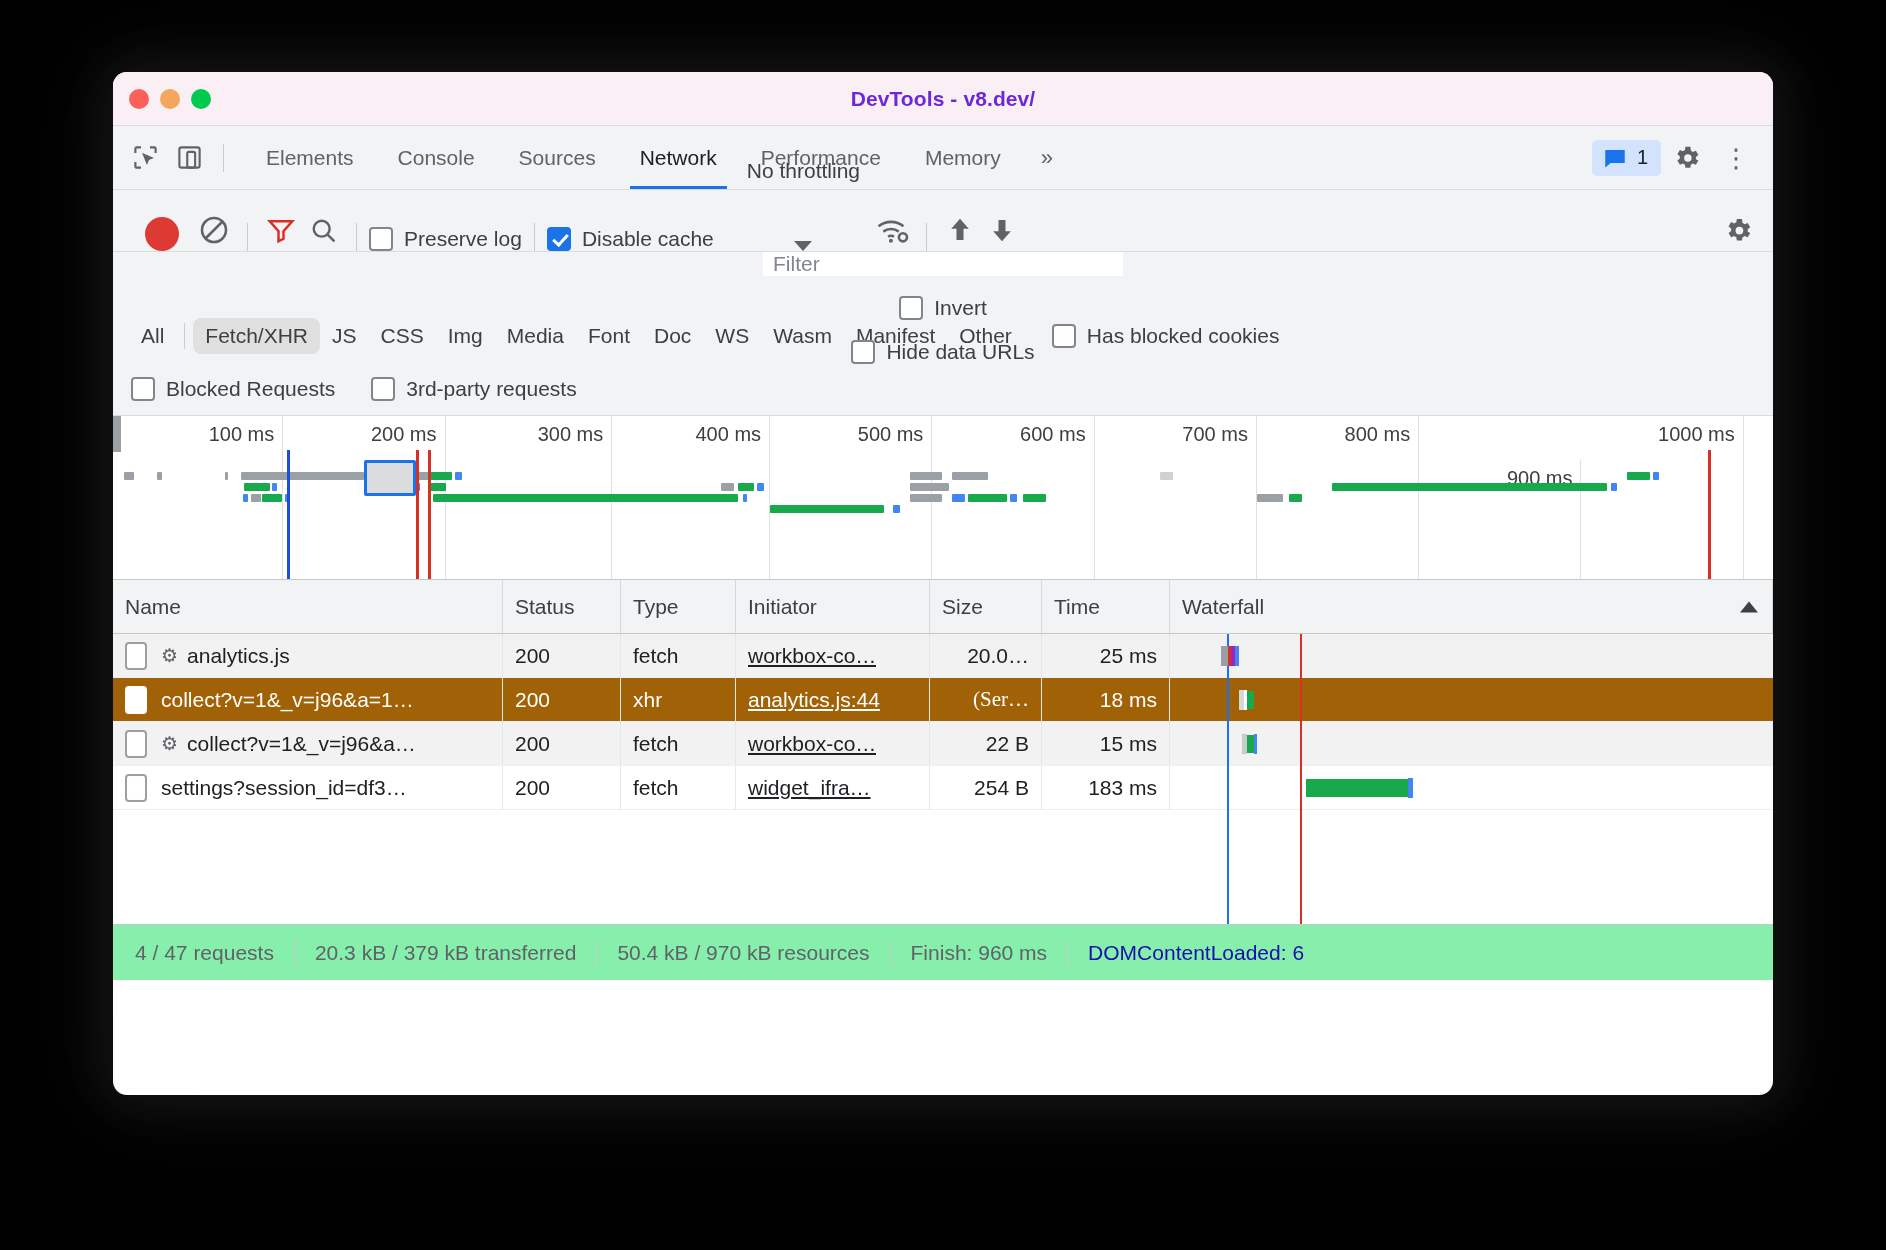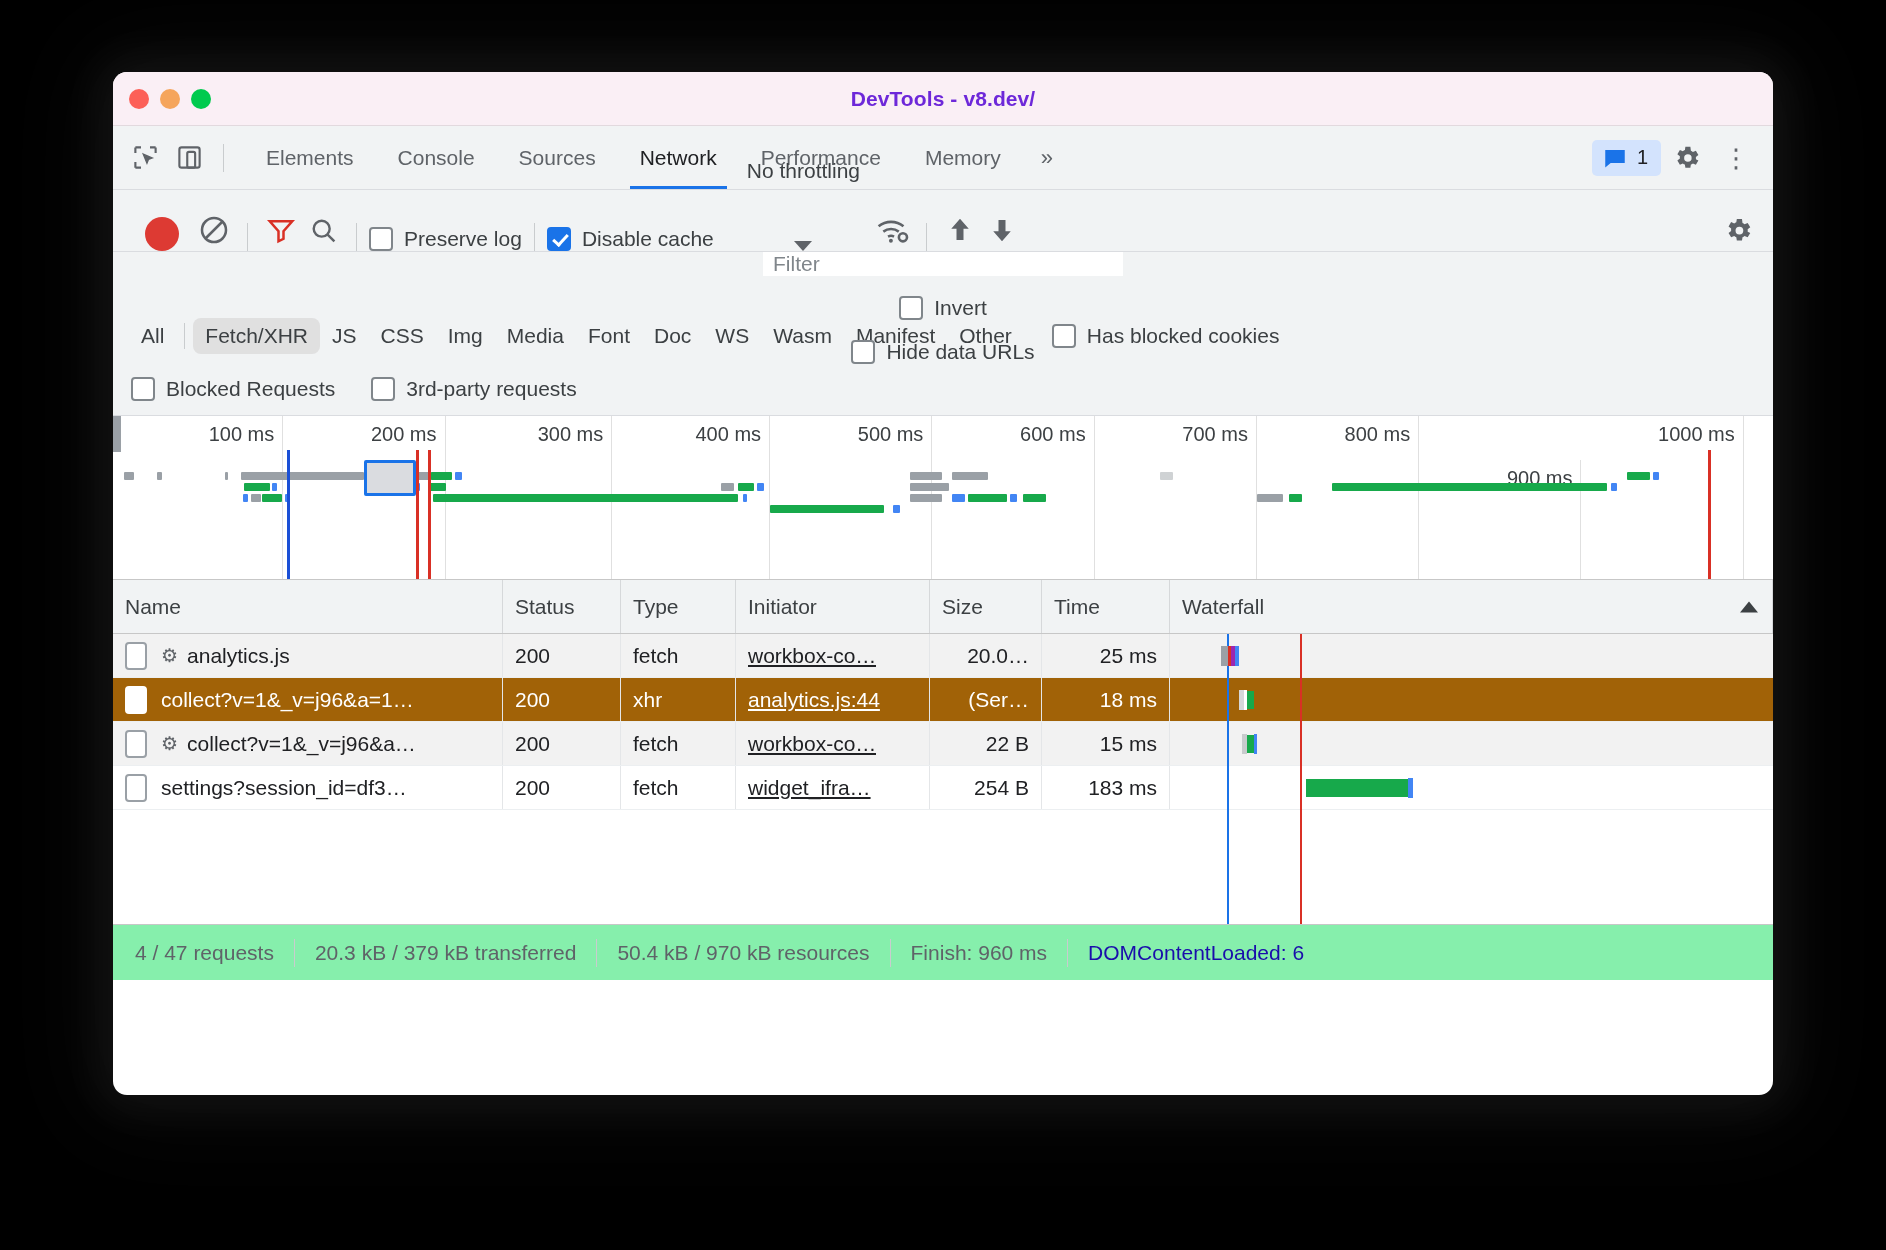--- a/index.html
+++ b/index.html
@@ -577,21 +577,21 @@
               </div>
               <div class="td" style="width: 118px;">
                 <span>200</span>
               </div>
               <div class="td" style="width: 115px;">
                 <span>xhr</span>
               </div>
               <div class="td" style="width: 194px;">
                 <span class="initlink">analytics.js:44</span>
               </div>
-              <div class="td num" style="width: 112px;">
+              <div class="td num" style="width: 112px; font-family: Liberation Serif, serif;">
                 <span>(Ser…</span>
               </div>
               <div class="td num" style="width: 128px;">
                 <span>18 ms</span>
               </div>
               <div class="td wfcell">
                 <div class="wbar" style="left: 11.5%; width: 0.7%; height: 20px; background: rgb(213, 215, 217);"></div>
                 <div class="wbar" style="left: 12.2%; width: 0.5%; height: 20px; background: rgb(255, 255, 255);"></div>
                 <div class="wbar" style="left: 12.7%; width: 1.2%; height: 18px; background: rgb(23, 169, 75);"></div>
               </div>

